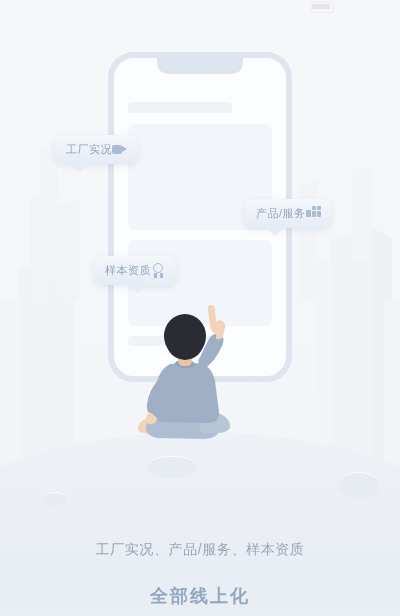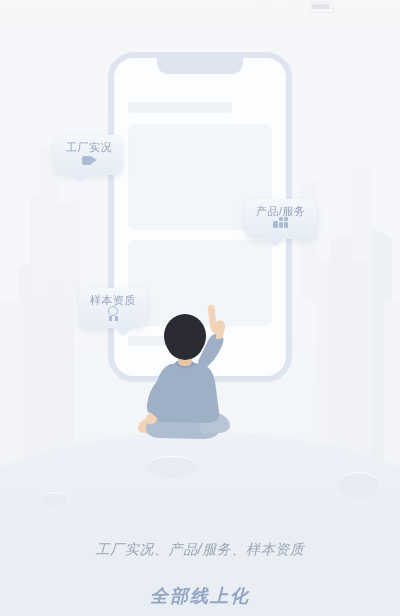--- a/index.html
+++ b/index.html
@@ -131,21 +131,20 @@
   .tip {
     position: absolute;
     display: flex;
     align-items: center;
     padding: 7px 11px;
     border-radius: 9px;
     background: linear-gradient(180deg, #f4f7fb 0%, #e6ecf5 100%);
     box-shadow: 0 2px 6px rgba(130,145,170,0.16);
     z-index: 9;
     white-space: nowrap;
-    flex-direction: column;
   }
   .tip-label {
     font-size: 11px;
     color: #93a3bb;
     letter-spacing: 0.5px;
     line-height: 1;
   }
   .tip-tail {
     position: absolute;
     bottom: -6px;
@@ -207,21 +206,20 @@
   
   .person { position: absolute; left: 130px; top: 300px; z-index: 6; }
 
   
   .caption {
     position: absolute;
     left: 0;
     width: 400px;
     text-align: center;
     z-index: 10;
-    font-style: italic;
   }
   .caption-sub {
     top: 541px;
     font-size: 14px;
     color: #9aa4b2;
     letter-spacing: 0.6px;
   }
   .caption-title {
     top: 584px;
     font-size: 18px;
@@ -317,21 +315,21 @@
         <i style="left:0; top:4px; width:5px; height:7px;"></i>
         <i style="left:6px; top:0; width:4px; height:4px;"></i>
         <i style="left:11px; top:0; width:4px; height:4px;"></i>
         <i style="left:6px; top:5px; width:4px; height:6px;"></i>
         <i style="left:11px; top:5px; width:4px; height:6px;"></i>
       </span>
     </span>
     <span class="tip-tail" style="left:24px;"></span>
   </div>
 
-  <div class="tip" style="left:79px; top:256px;margin-top:32px;">
+  <div class="tip" style="left:94px; top:256px;">
     <span class="tip-label">样本资质</span>
     <span class="tip-icon">
       <span class="ic-medal-ring"></span>
       <span class="ic-medal-tail" style="left:3px;"></span>
       <span class="ic-medal-tail" style="left:9px;"></span>
     </span>
     <span class="tip-tail" style="left:38px;"></span>
   </div>
 
   <div class="caption caption-sub">工厂实况、产品/服务、样本资质</div>

